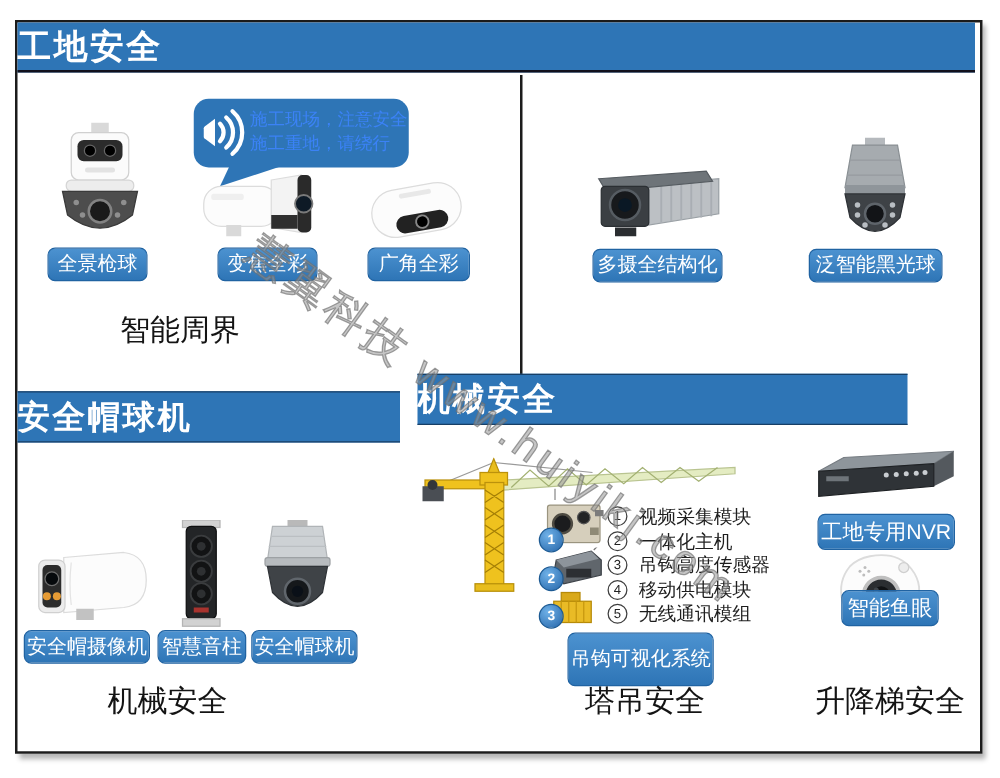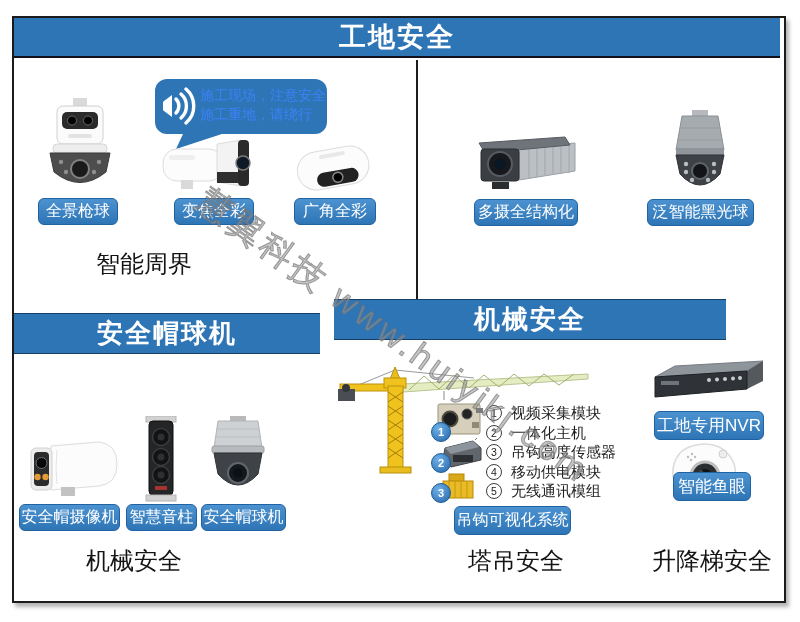--- a/index.html
+++ b/index.html
@@ -1,21 +1,21 @@
 <!DOCTYPE html>
 <html><head>
 <meta charset="utf-8">
 <style>
   html,body{margin:0;padding:0;background:#fff;}
   .page{position:relative;width:800px;height:622px;background:#fff;overflow:hidden;
         font-family:"Liberation Sans","DejaVu Sans",sans-serif;}
   .abs{position:absolute;}
   .frame{left:12px;top:16px;width:770px;height:583px;border:2px solid #1b1b1b;
          background:#fff;box-shadow:3px 4px 4px rgba(0,0,0,.3);}
-  .banner{background:#2e75b6;color:#fff;display:flex;align-items:center;justify-content:center;
+  .banner{background:#2e75b6;color:#fff;display:flex;align-items:center;justify-content:flex-start;
           font-weight:bold;letter-spacing:2px;}
   .top-banner{left:14px;top:18px;width:766px;height:38px;font-size:27px;border-bottom:2px solid #10101c;}
   .sub-banner{font-size:26px;height:39px;border-top:1px solid #173f66;border-bottom:1px solid #173f66;}
   .divider-v{left:416px;top:60px;width:2px;height:245px;background:#1c1c1c;}
   .dev-label{background:linear-gradient(#4c92d0,#2e75b6);border:1px solid #2063a2;border-radius:6px;
              color:#fff;font-size:16px;height:27px;display:flex;align-items:center;justify-content:center;
              white-space:nowrap;box-sizing:border-box;padding:0 4px;}
   .sec-title{font-size:24px;color:#141414;white-space:nowrap;}
   .bubble{left:155px;top:79px;width:172px;height:55px;background:#2e75b6;border-radius:12px;}
   .bubble-text{left:200px;top:86px;color:#3b82f6;font-size:14px;line-height:19px;white-space:nowrap;}
@@ -271,21 +271,21 @@
   </div>
   <div class="abs mod-row" style="left:486px;top:462px;">
     <span class="circ-num">4</span>
     <span>移动供电模块</span>
   </div>
   <div class="abs mod-row" style="left:486px;top:481px;">
     <span class="circ-num">5</span>
     <span>无线通讯模组</span>
   </div>
 
-  <div class="abs dev-label" style="left:454px;top:506px;width:117px;height:29px;">
+  <div class="abs dev-label" style="left:454px;top:506px;width:117px;height:43px;">
       <span>吊钩可视化系统</span>
     </div>
   <div class="abs sec-title" style="left:468px;top:545px;">塔吊安全</div>
 
   <div class="abs" style="left:649px;top:359px;">
     <svg width="118" height="42" viewBox="0 0 118 42">
       <polygon points="6,18 26,7 114,2 98,12" fill="#8e959b" stroke="#767c82"></polygon>
       <polygon points="98,12 114,2 114,22 98,30" fill="#54595e"></polygon>
       <polygon points="6,18 98,12 98,30 6,38" fill="#2f3337" stroke="#1e2124"></polygon>
       <circle cx="60" cy="21" r="2" fill="#c9cdd1"></circle>

